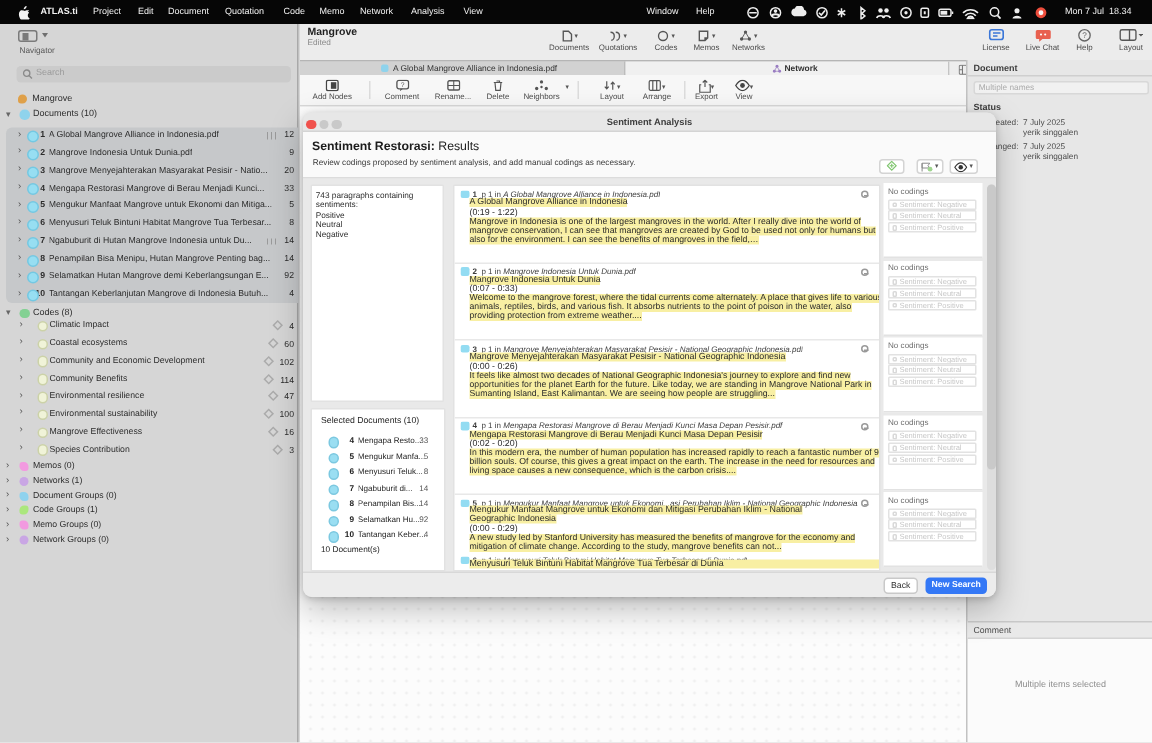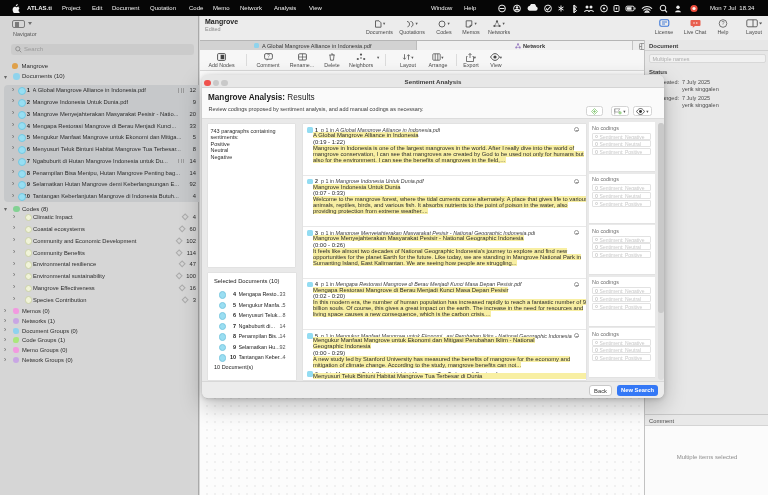--- a/index.html
+++ b/index.html
@@ -522,21 +522,21 @@
   </div>
 
   <div id="dialog" class="abs">
     <div id="dlg-title">
       <span class="dot" style="left:2px; background:#f0524d;"></span>
       <span class="dot" style="left:10.5px; background:#c9c9c9;"></span>
       <span class="dot" style="left:19px; background:#c9c9c9;"></span>
       <div style="text-align:center; font-size:6.2px; font-weight:bold; color:#3c3c3c; padding-top:3.2px;">Sentiment Analysis</div>
     </div>
     <div id="dlg-head">
-      <div class="abs" style="left:6px; top:5px; font-size:8.2px; color:#1c1c1c;"><b>Mangrove Analysis:</b> Results</div>
+      <div class="abs" style="left:6px; top:5px; font-size:8.2px; color:#1c1c1c;"><b>Sentiment Restorasi:</b> Results</div>
       <div class="abs" style="left:6.5px; top:17.5px; font-size:5.5px; color:#3a3a3a;">Review codings proposed by sentiment analysis, and add manual codings as necessary.</div>
       <div class="hbtn" style="left:384px; width:17px;"><svg width="7" height="7" viewBox="0 0 10 10">
             <path d="M5 0.8L9.2 5 5 9.2 0.8 5z" fill="none" stroke="#7fc56f" stroke-width="1.1"></path>
             <path d="M5 3v4M3 5h4" stroke="#7fc56f" stroke-width="1.1"></path>
           </svg></div>
       <div class="hbtn" style="left:409px; width:18px;"><svg width="8" height="7" viewBox="0 0 11 9">
             <path d="M1 0.8h7l-1.6 2.2L8 5.2H1z" fill="none" stroke="#888" stroke-width="0.9"></path>
             <path d="M1 0.8v7.6" stroke="#888" stroke-width="0.9"></path>
             <circle cx="8.3" cy="6.3" r="2.2" fill="#9fd58f"></circle>
           </svg><span class="hc">▾</span></div>

